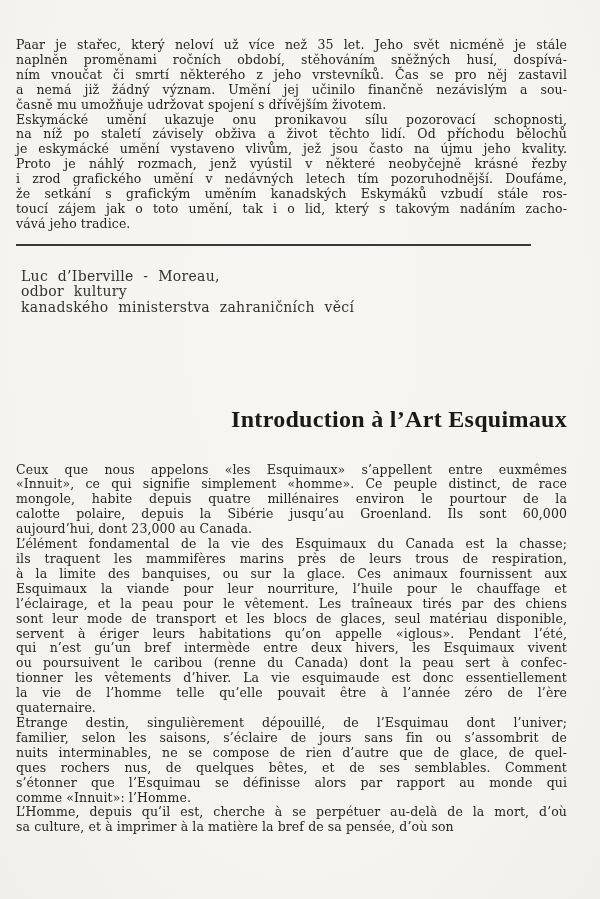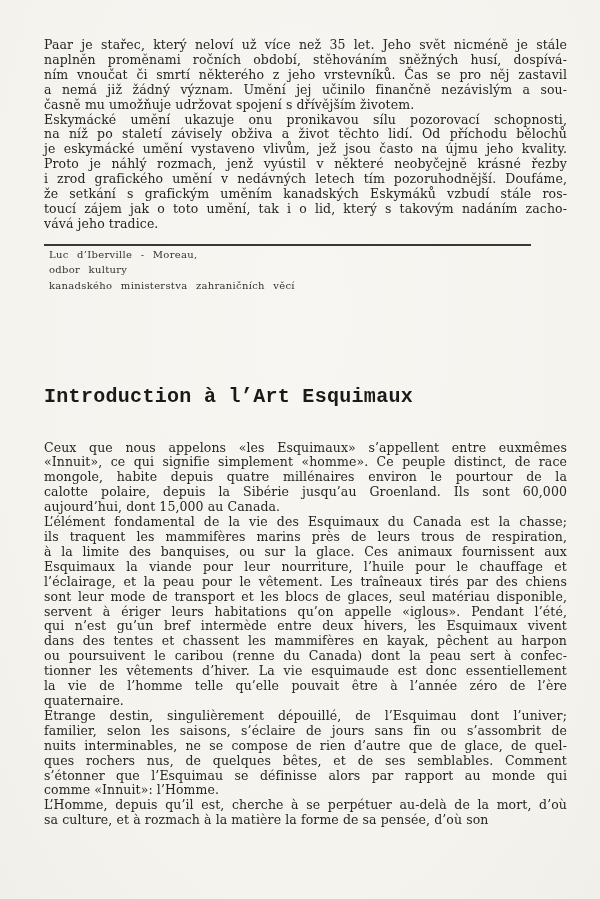--- a/index.html
+++ b/index.html
@@ -6,21 +6,21 @@
   body {
     width: 600px;
     height: 899px;
     overflow: hidden;
     font-family: "DejaVu Serif", serif;
   }
   .page {
     box-sizing: border-box;
     width: 600px;
     height: 899px;
-    padding: 38px 33px 0 44px;
+    padding: 38px 33px 0 16px;
     background: radial-gradient(ellipse at 50% 35%, #f7f6f2 0%, #f4f3ee 70%, #f0efe9 100%);
   }
   .para {
     font-size: 12.5px;
     color: #262524;
   }
   .tline {
     line-height: 14.9px;
     text-align: justify;
     text-align-last: justify;
@@ -30,39 +30,40 @@
   .tline-last {
     text-align-last: left;
   }
   .rule {
     border: none;
     border-top: 2px solid #38383a;
     margin: 12px 36px 0 0;
     height: 0;
   }
   .attribution {
-    margin: 1px 0 0 5px;
-    font-size: 10px;
+    margin: 23px 0 0 5px;
+    font-size: 14px;
     color: #34322f;
     word-spacing: 5px;
   }
   .attribution .tline {
     text-align: left;
     text-align-last: left;
     line-height: 15.6px;
     letter-spacing: 0.3px;
   }
   .heading {
     margin: 88px 0 0 0;
-    font-family: Liberation Mono, monospace;
+    font-family: Liberation Serif, serif;
     font-weight: 700;
-    font-size: 20px;
+    font-size: 24px;
     line-height: 30px;
     color: #1b1a19;
     letter-spacing: 0.3px;
+    text-align: right;
   }
   .french {
     margin-top: 29px;
   }
 </style>
 </head>
 <body>
 
 <div class="page">
 
@@ -95,44 +96,43 @@
     </div>
 
   <h1 class="heading">Introduction à l’Art Esquimaux</h1>
 
   <section class="french">
     <div class="para">
         <div class="tline">Ceux que nous appelons «les Esquimaux» s’appellent entre euxmêmes</div>
         <div class="tline">«Innuit», ce qui signifie simplement «homme». Ce peuple distinct, de race</div>
         <div class="tline">mongole, habite depuis quatre millénaires environ le pourtour de la</div>
         <div class="tline">calotte polaire, depuis la Sibérie jusqu’au Groenland. Ils sont 60,000</div>
-        <div class="tline tline-last">aujourd’hui, dont 15,000 au Canada.</div>
+        <div class="tline tline-last">aujourd’hui, dont 23,000 au Canada.</div>
       </div>
     <div class="para">
         <div class="tline">L’élément fondamental de la vie des Esquimaux du Canada est la chasse;</div>
         <div class="tline">ils traquent les mammifères marins près de leurs trous de respiration,</div>
         <div class="tline">à la limite des banquises, ou sur la glace. Ces animaux fournissent aux</div>
         <div class="tline">Esquimaux la viande pour leur nourriture, l’huile pour le chauffage et</div>
         <div class="tline">l’éclairage, et la peau pour le vêtement. Les traîneaux tirés par des chiens</div>
         <div class="tline">sont leur mode de transport et les blocs de glaces, seul matériau disponible,</div>
         <div class="tline">servent à ériger leurs habitations qu’on appelle «iglous». Pendant l’été,</div>
         <div class="tline">qui n’est gu’un bref intermède entre deux hivers, les Esquimaux vivent</div>
-        <div class="tline">dans des tentes et chassent les mammifères en kayak, pêchent au harpon</div>
         <div class="tline">ou poursuivent le caribou (renne du Canada) dont la peau sert à confec-</div>
         <div class="tline">tionner les vêtements d’hiver. La vie esquimaude est donc essentiellement</div>
         <div class="tline">la vie de l’homme telle qu’elle pouvait être à l’année zéro de l’ère</div>
         <div class="tline tline-last">quaternaire.</div>
       </div>
     <div class="para">
         <div class="tline">Etrange destin, singulièrement dépouillé, de l’Esquimau dont l’univer;</div>
         <div class="tline">familier, selon les saisons, s’éclaire de jours sans fin ou s’assombrit de</div>
         <div class="tline">nuits interminables, ne se compose de rien d’autre que de glace, de quel-</div>
         <div class="tline">ques rochers nus, de quelques bêtes, et de ses semblables. Comment</div>
         <div class="tline">s’étonner que l’Esquimau se définisse alors par rapport au monde qui</div>
         <div class="tline tline-last">comme «Innuit»: l’Homme.</div>
       </div>
     <div class="para">
         <div class="tline">L’Homme, depuis qu’il est, cherche à se perpétuer au-delà de la mort, d’où</div>
-        <div class="tline tline-last">sa culture, et à rozmach à la matière la forme de sa pensée, d’où son</div>
+        <div class="tline tline-last">sa culture, et à imprimer à la matière la bref de sa pensée, d’où son</div>
       </div>
   </section>
 
 </div>
 
 </body></html>

